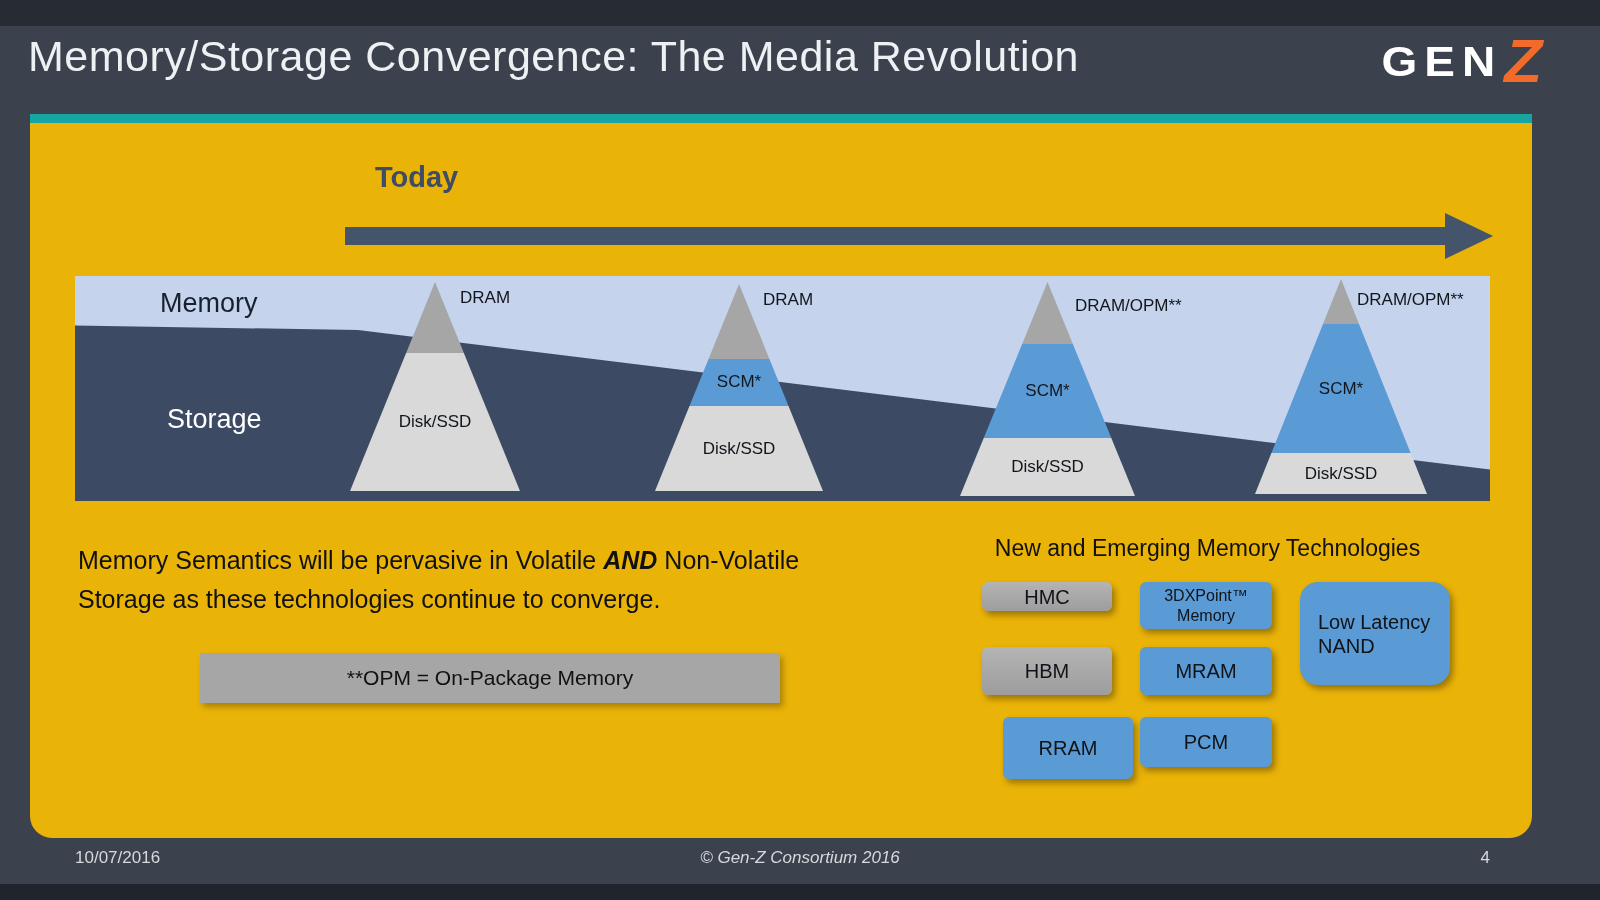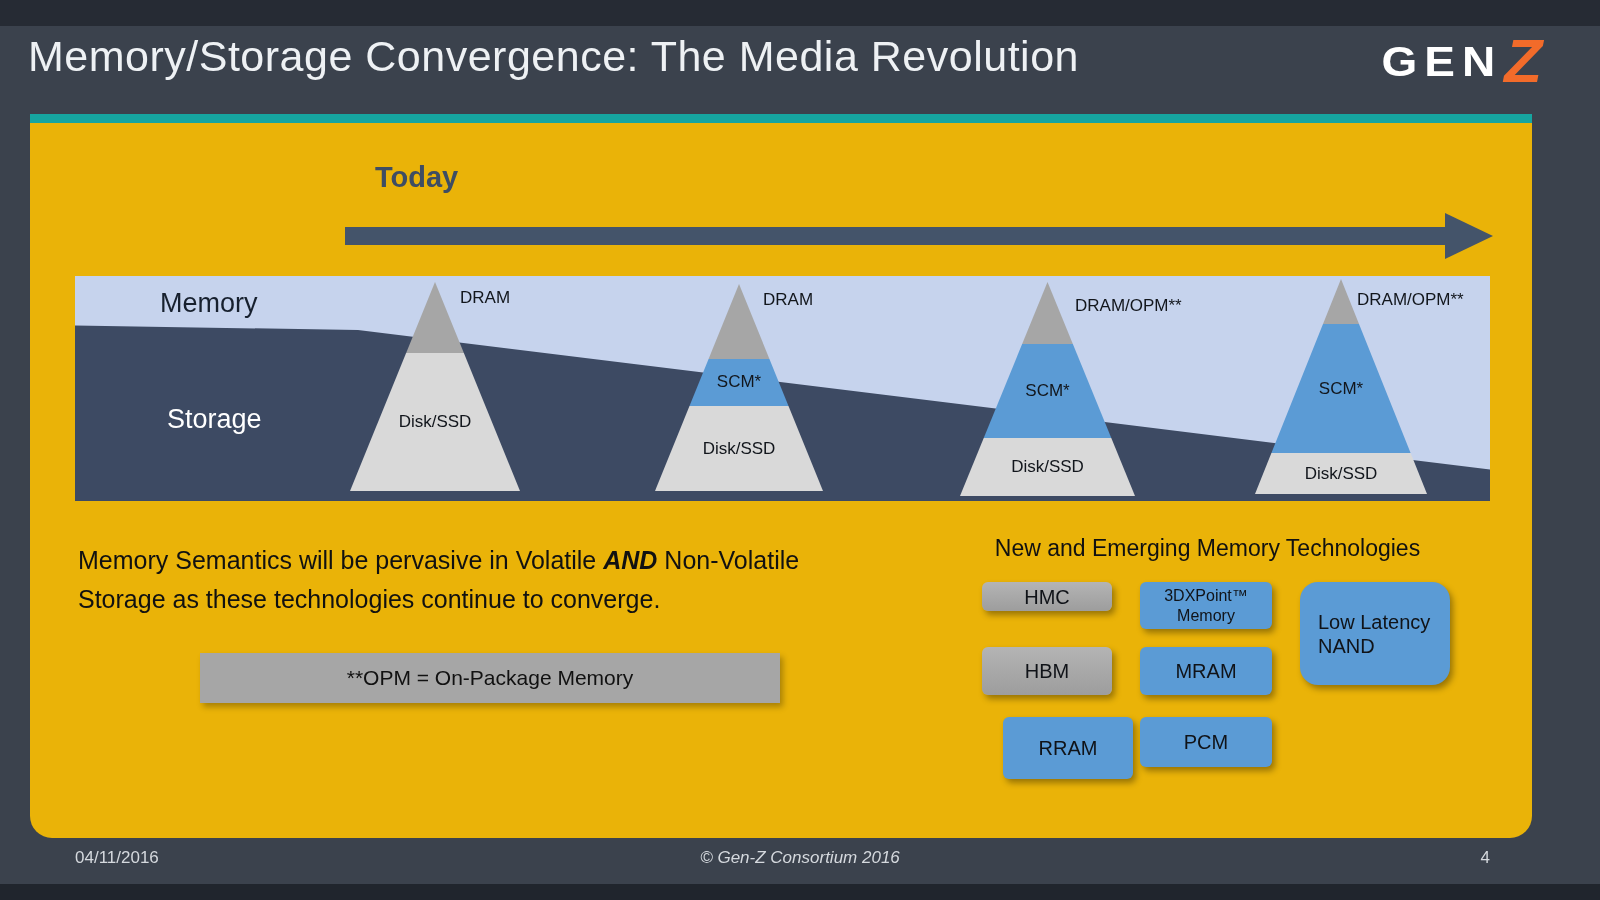--- a/index.html
+++ b/index.html
@@ -214,17 +214,17 @@
   <div class="badge grey badge-hmc">HMC</div>
   <div class="badge blue badge-3dx">3DXPoint™ Memory</div>
   <div class="badge blue rounded badge-nand">Low Latency NAND</div>
   <div class="badge grey badge-hbm">HBM</div>
   <div class="badge blue badge-mram">MRAM</div>
   <div class="badge blue badge-rram">RRAM</div>
   <div class="badge blue badge-pcm">PCM</div>
 
 </div>
 
-<div class="footer-date">04/11/2016</div>
+<div class="footer-date">10/07/2016</div>
 <div class="footer-copy">© Gen-Z Consortium 2016</div>
 <div class="footer-page">4</div>
 
 <div class="bottom-strip"></div>
 
 </body></html>

